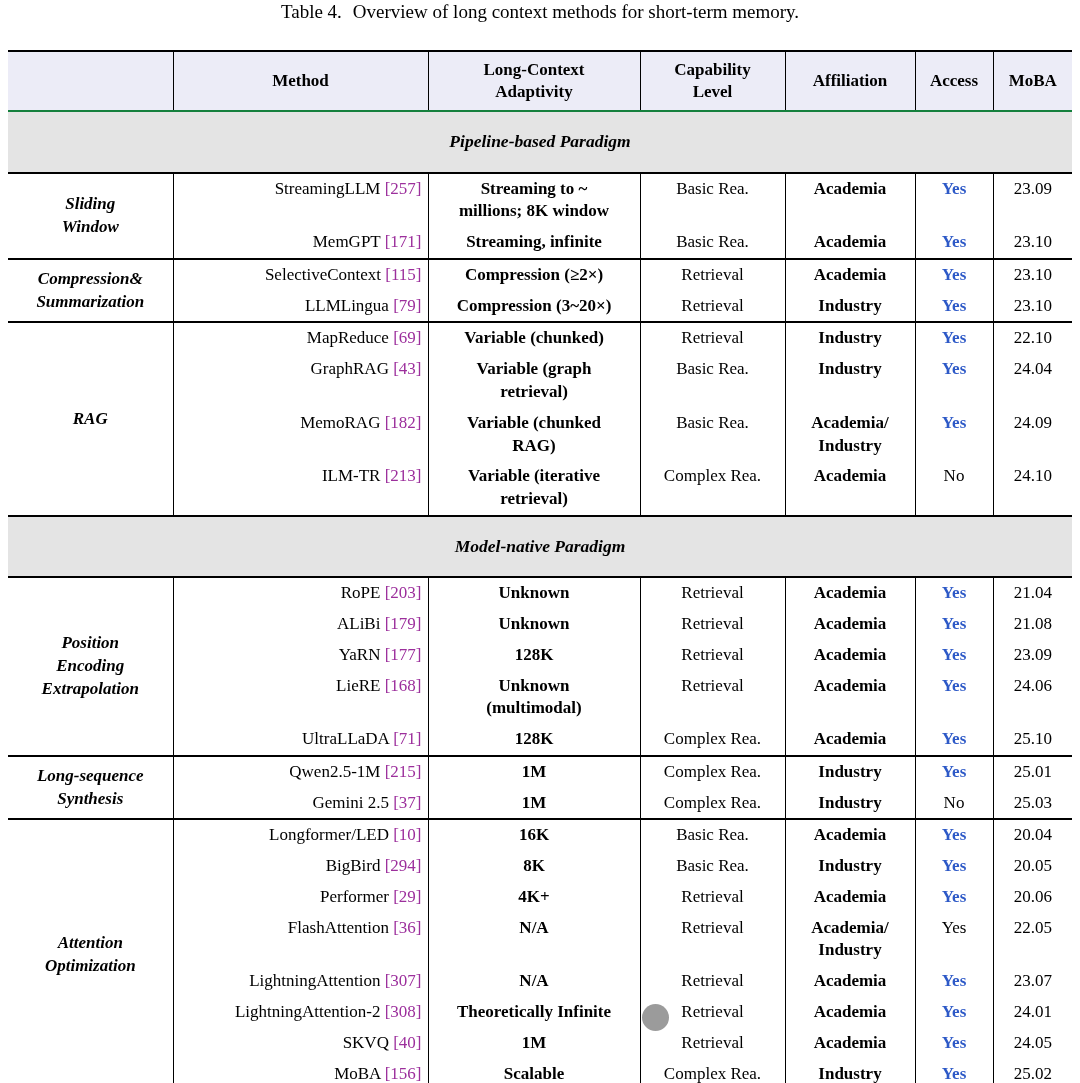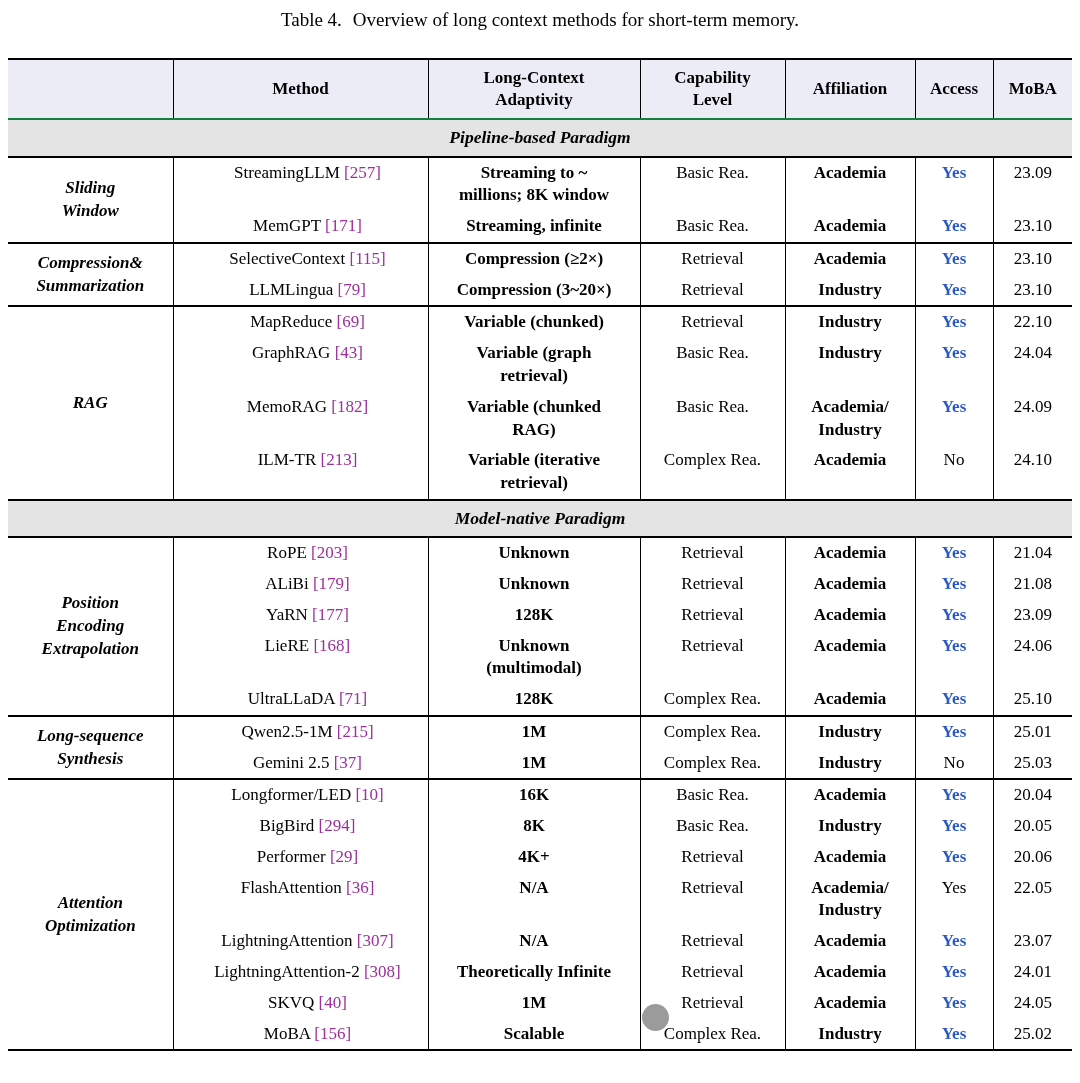--- a/index.html
+++ b/index.html
@@ -6,21 +6,21 @@
   html, body { background: #fff; }
   body {
     width: 1080px; height: 1083px;
     font-family: "Liberation Serif", serif;
     color: #000;
     position: relative;
     overflow: hidden;
   }
   .title {
     text-align: center;
-    padding-top: 9px;
+    padding-top: 1px;
     font-size: 19px;
   }
   .title .t-label { margin-right: 11px; }
 
   table {
     border-collapse: collapse;
     margin: 27px 8px 0 8px;
     width: 1064px;
     table-layout: fixed;
     border-top: 2px solid #000;
@@ -38,35 +38,35 @@
   }
   th + th { border-left: 1px solid #000; }
 
   tbody.paradigm { border-top: 2px solid #000; border-bottom: 2px solid #000; }
   tbody.paradigm td {
     background: var(--band, #e4e4e4);
     text-align: center;
     font-weight: bold;
     font-style: italic;
     font-size: 17.5px;
-    padding: 6px 4px;
+    padding: 18px 4px;
   }
   tbody.group { border-top: 2px solid #000; }
 
   td { font-size: 17px; vertical-align: top; padding: 4px 6px; line-height: 1.34; }
   td.gcell {
     font-weight: bold;
     font-style: italic;
     text-align: center;
     vertical-align: middle;
     white-space: pre-line;
     margin-top: 44px;
   }
   td.c { border-left: 1px solid #000; }
-  td.method { text-align: center; padding-left: 20px; margin-left: 20px; }
+  td.method { text-align: right; padding-left: 20px; margin-left: 20px; }
   td.center { text-align: center; }
   td.pre { white-space: pre-line; font-weight: bold; }
   .cite { color: var(--cite, #9c2f9c); }
   .access-yes-blue { color: var(--yes, #2d59c7); font-weight: bold; }
 
   .wm {
     position: absolute;
     left: 642px; top: 1004px;
     display: flex; align-items: center; gap: 9px;
     color: rgba(130,130,130,0.8);

